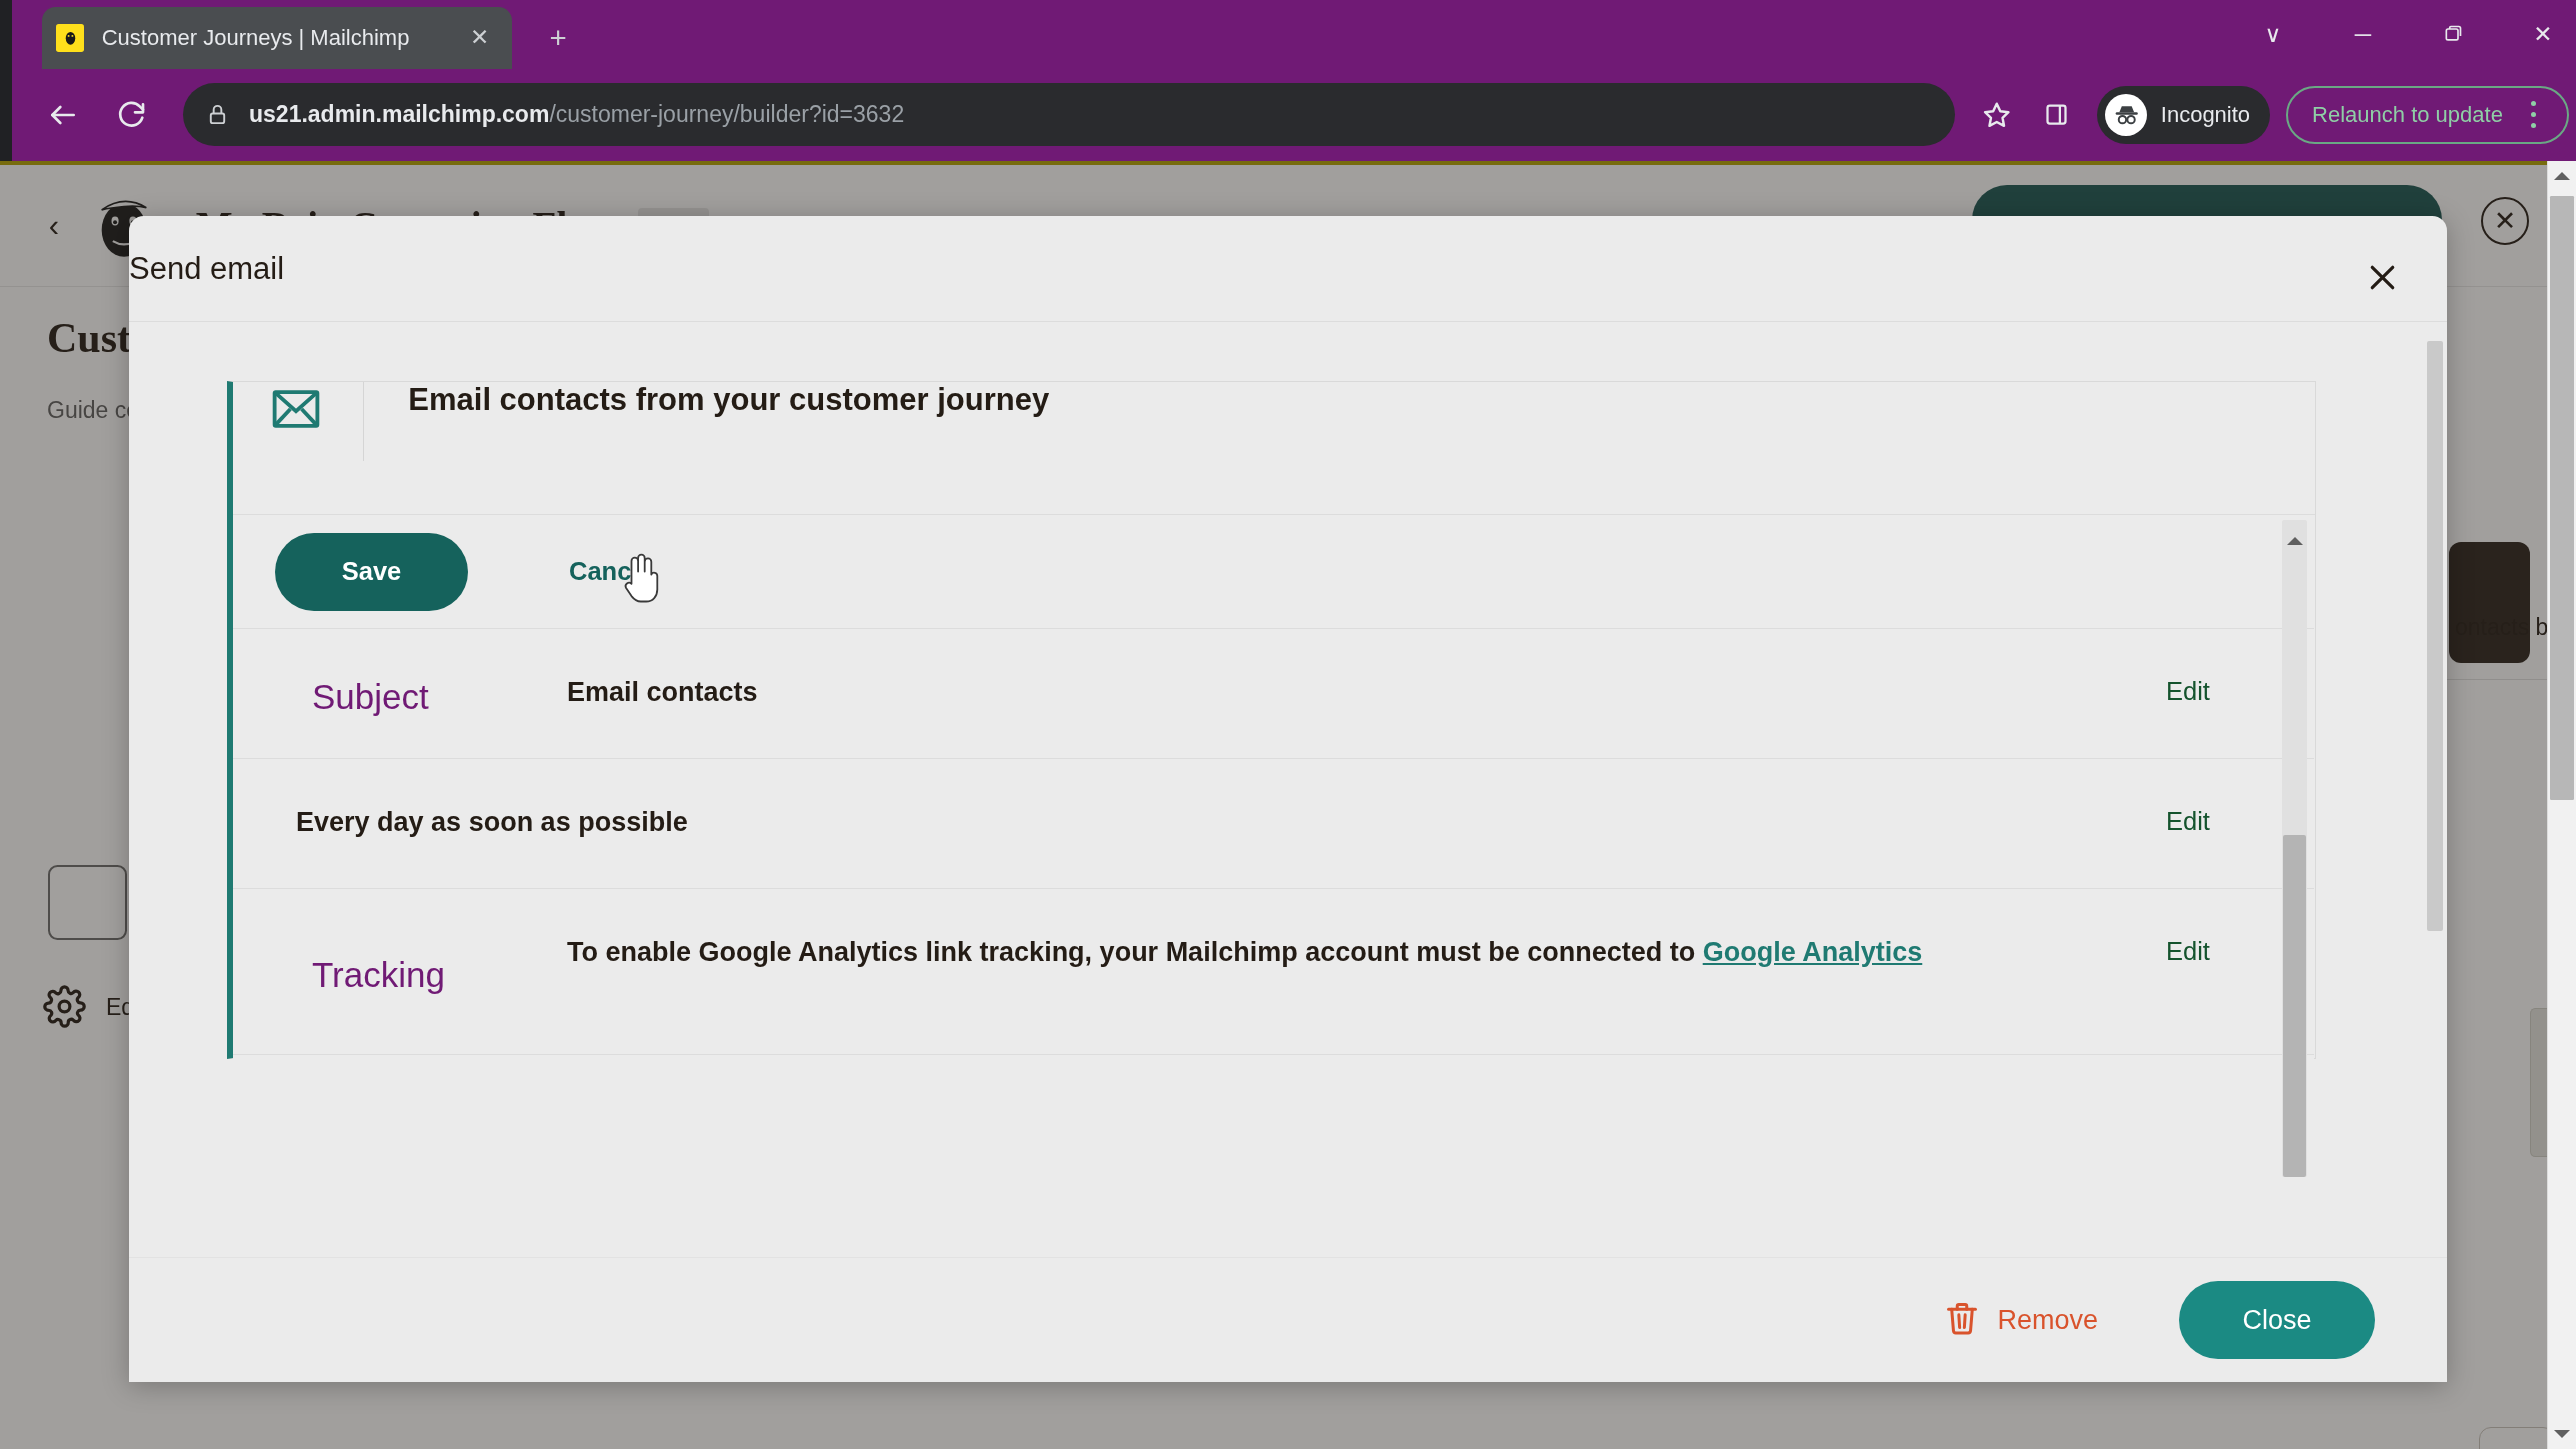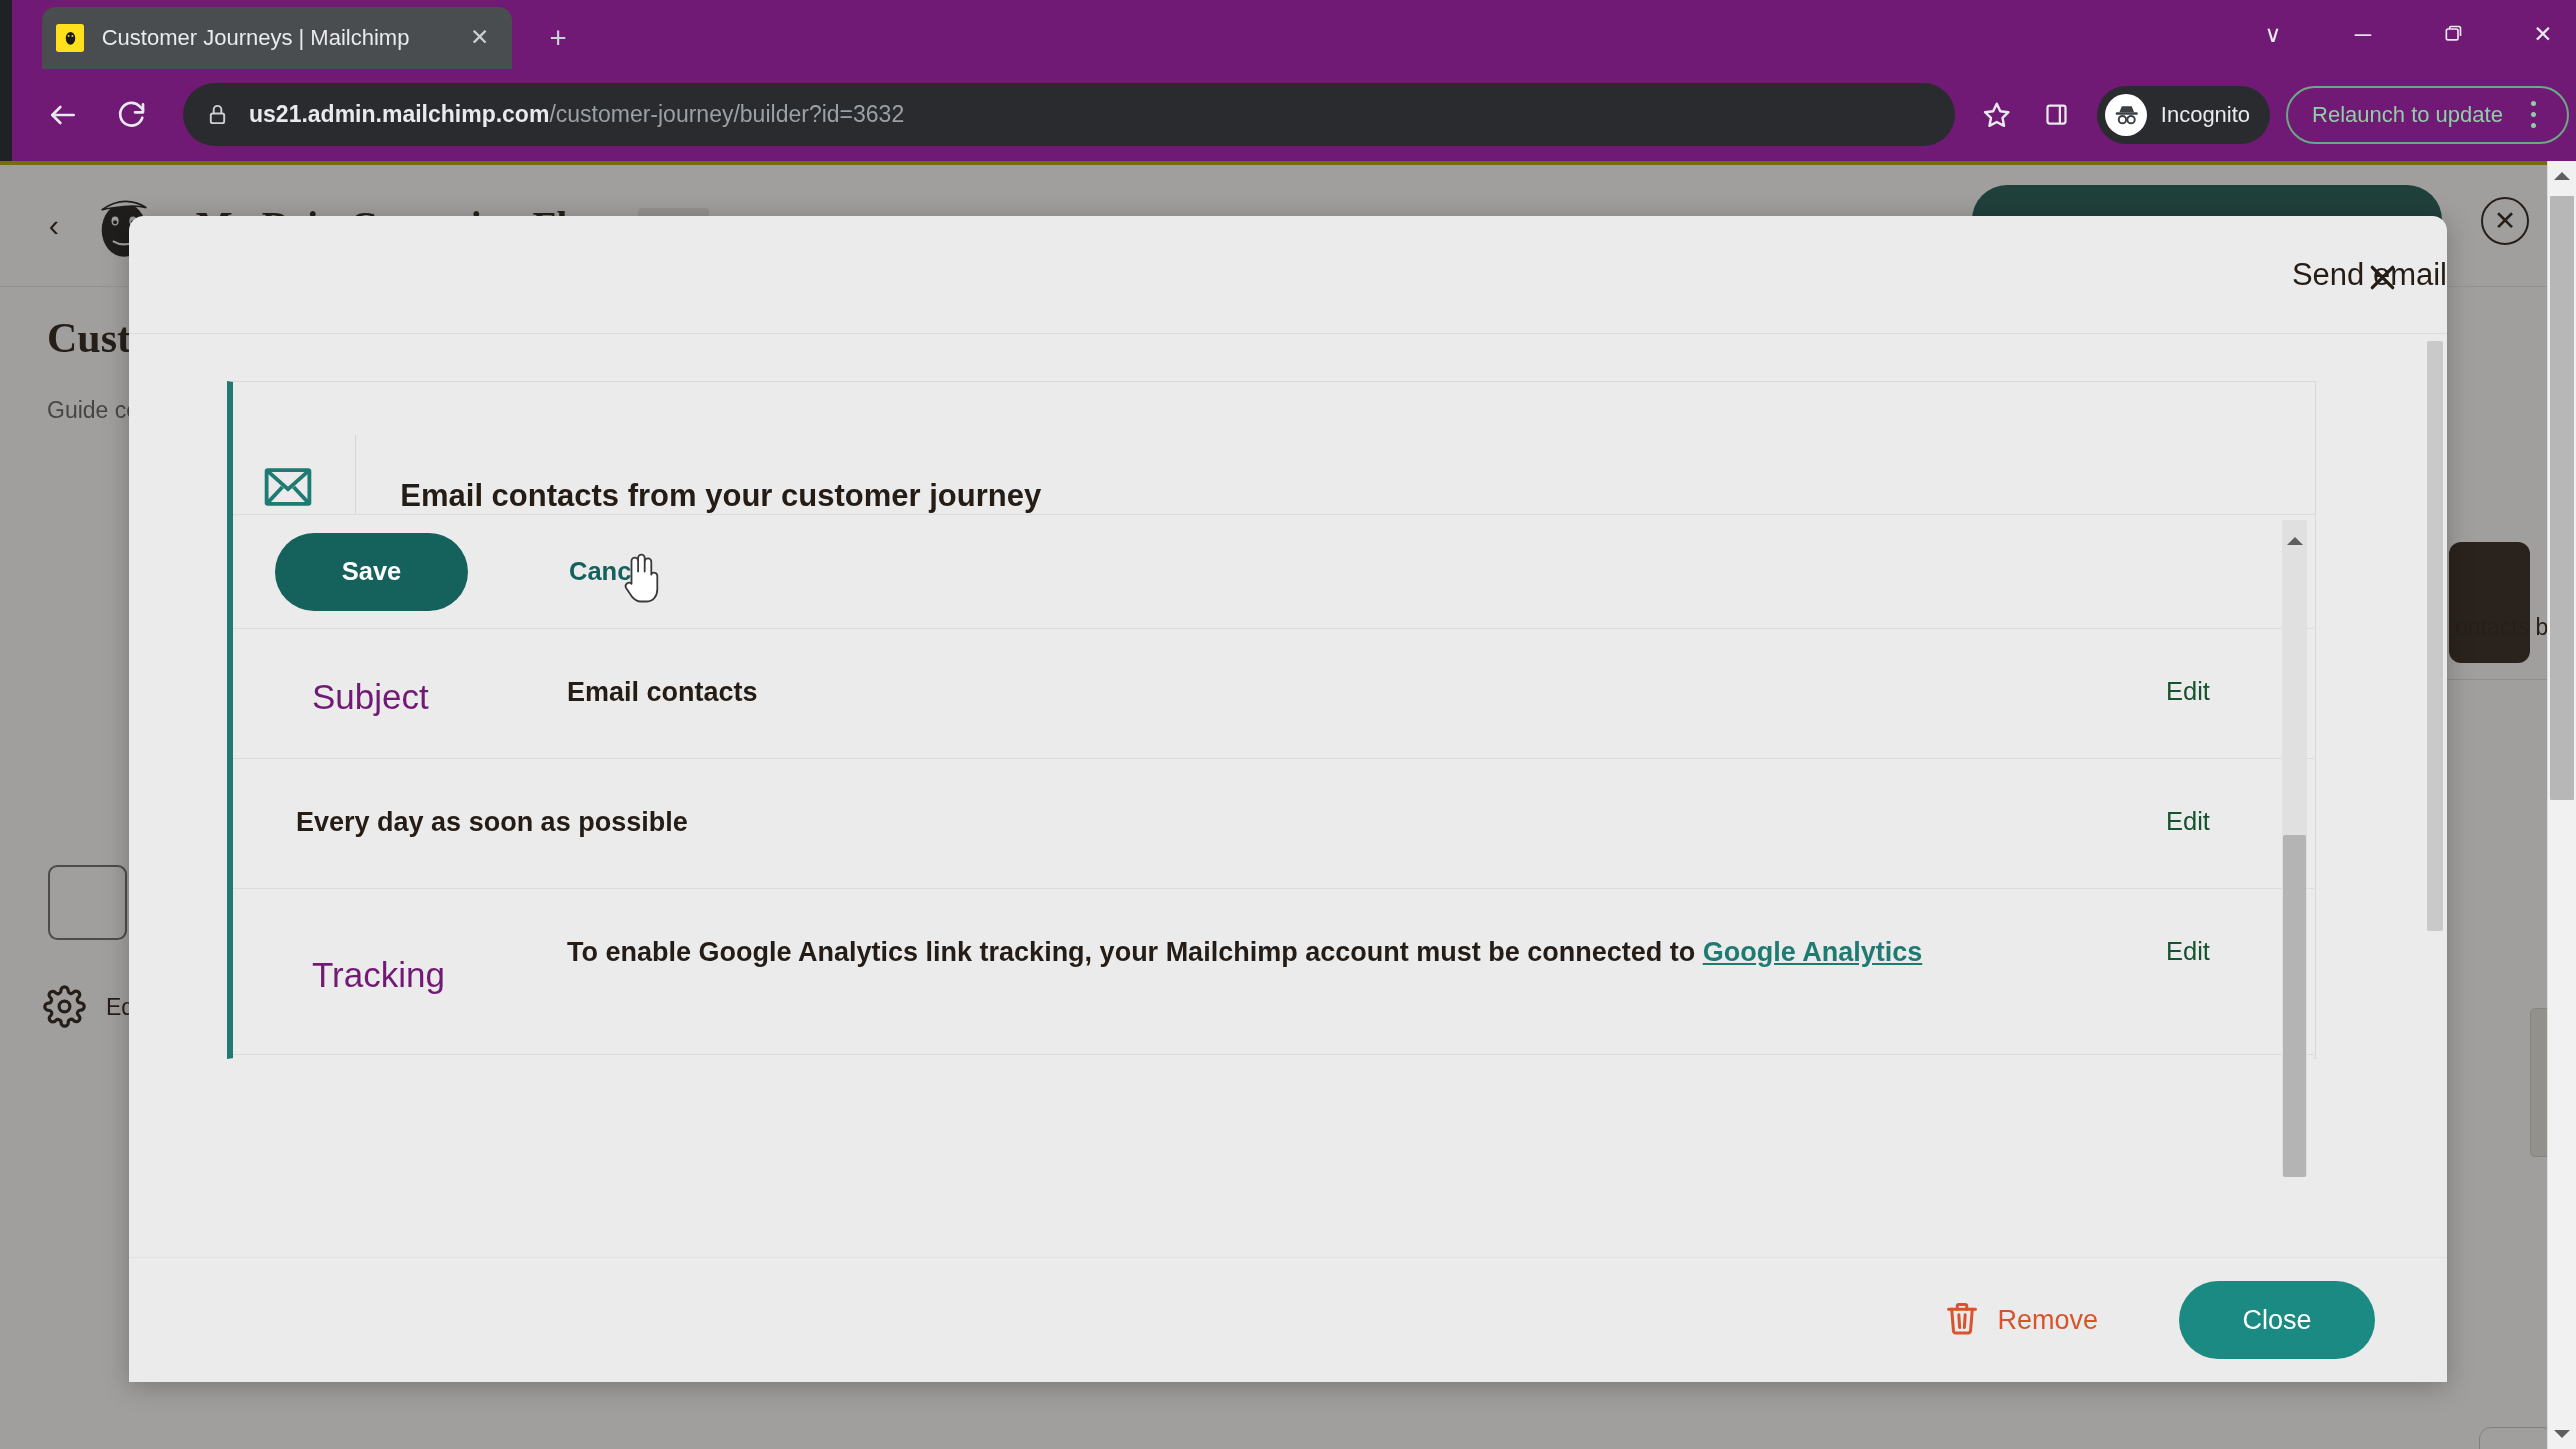--- a/index.html
+++ b/index.html
@@ -215,22 +215,22 @@
   
   #modal {
     position: absolute; left: 129px; top: 216px;
     width: 2318px; height: 1166px;
     background: #ebebeb;
     border-radius: 14.8px 14.8px 0 0;
     box-shadow: 0 4px 27px rgba(0,0,0,0.25);
     overflow: hidden;
   }
   #modal-header {
-    position: absolute; top: 0; left: 0; width: 2318px; height: 118px;
-    display: flex; align-items: center; justify-content: flex-end;
+    position: absolute; top: 0; left: 0; width: 2318px; height: 106px;
+    display: flex; align-items: center; justify-content: flex-start;
     border-bottom: 1.3px solid #dcdcdc;
   }
   #modal-title { font-size: 31px; color: #241c15; font-weight: 400; }
   #modal-close {
     position: absolute; right: 38px; top: 34px;
     width: 54px; height: 54px;
     display: flex; align-items: center; justify-content: center;
   }
   #modal-close svg { width: 35px; height: 35px; }
 
@@ -249,23 +249,23 @@
     background: #c9c9c9; border-radius: 2px; }
 
   #card {
     position: absolute; left: 98px; top: 47px;
     width: 2089px; height: 678px;
     background: #ebebeb;
     border: 1.3px solid #d9d9d9;
     border-left: 6.7px solid #1f7a72;
   }
   #card-head {
-    height: 133px; display: flex; align-items: flex-end;
+    height: 133px; display: flex; align-items: flex-start;
     border-bottom: 1.3px solid #dcdcdc;
-    padding-left: 28px;
+    padding-left: 36px;
   }
   #card-envelope { width: 54px; height: 54px; flex: 0 0 auto; }
   #card-divider { width: 1.3px; height: 79px; background: #d5d5d5; margin-left: 40px; flex: 0 0 auto; }
   #card-heading { font-size: 31px; font-weight: 700; color: #241c15; margin-left: 44px; }
 
   
   #inner {
     position: absolute; left: 0; top: 133px; width: 2081px; height: 671px;
     overflow: hidden;
   }

